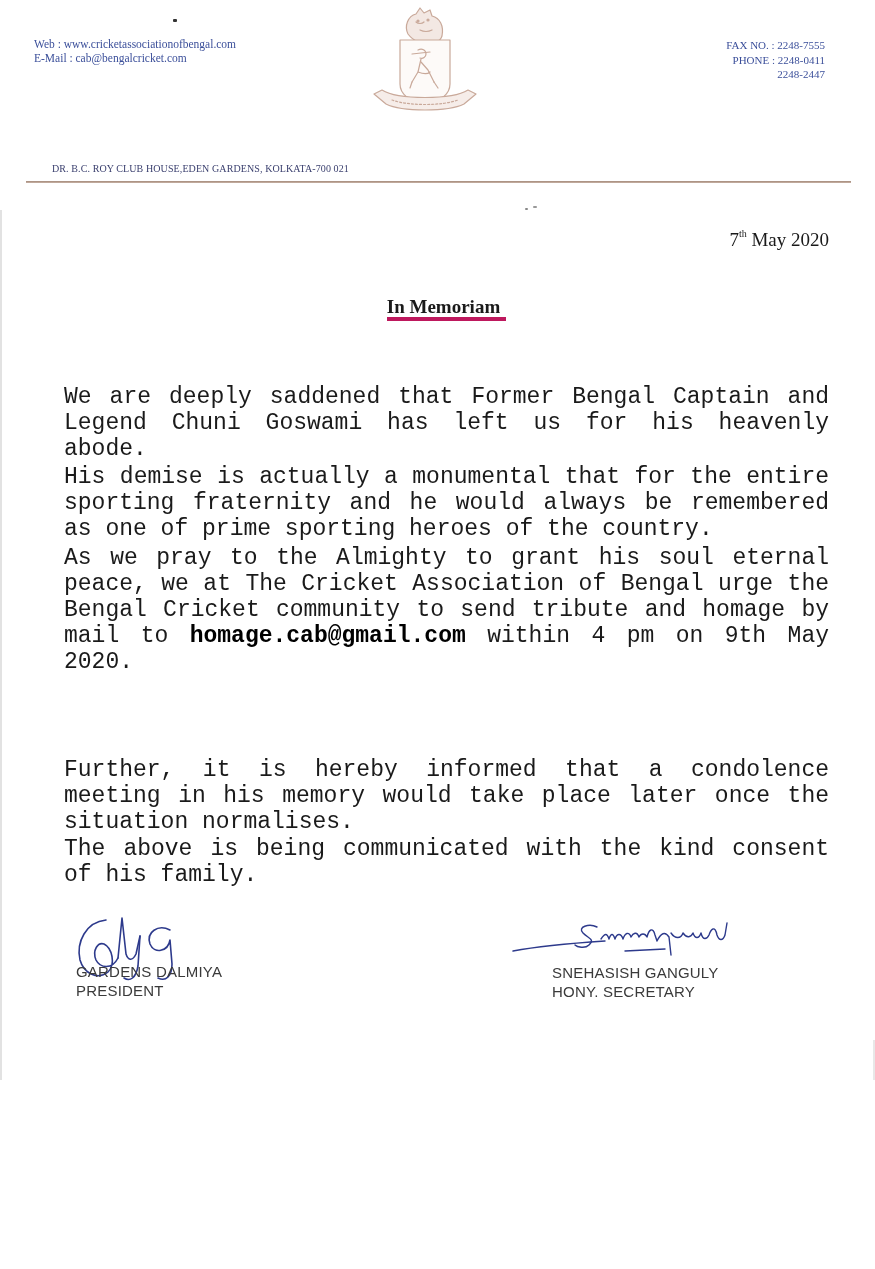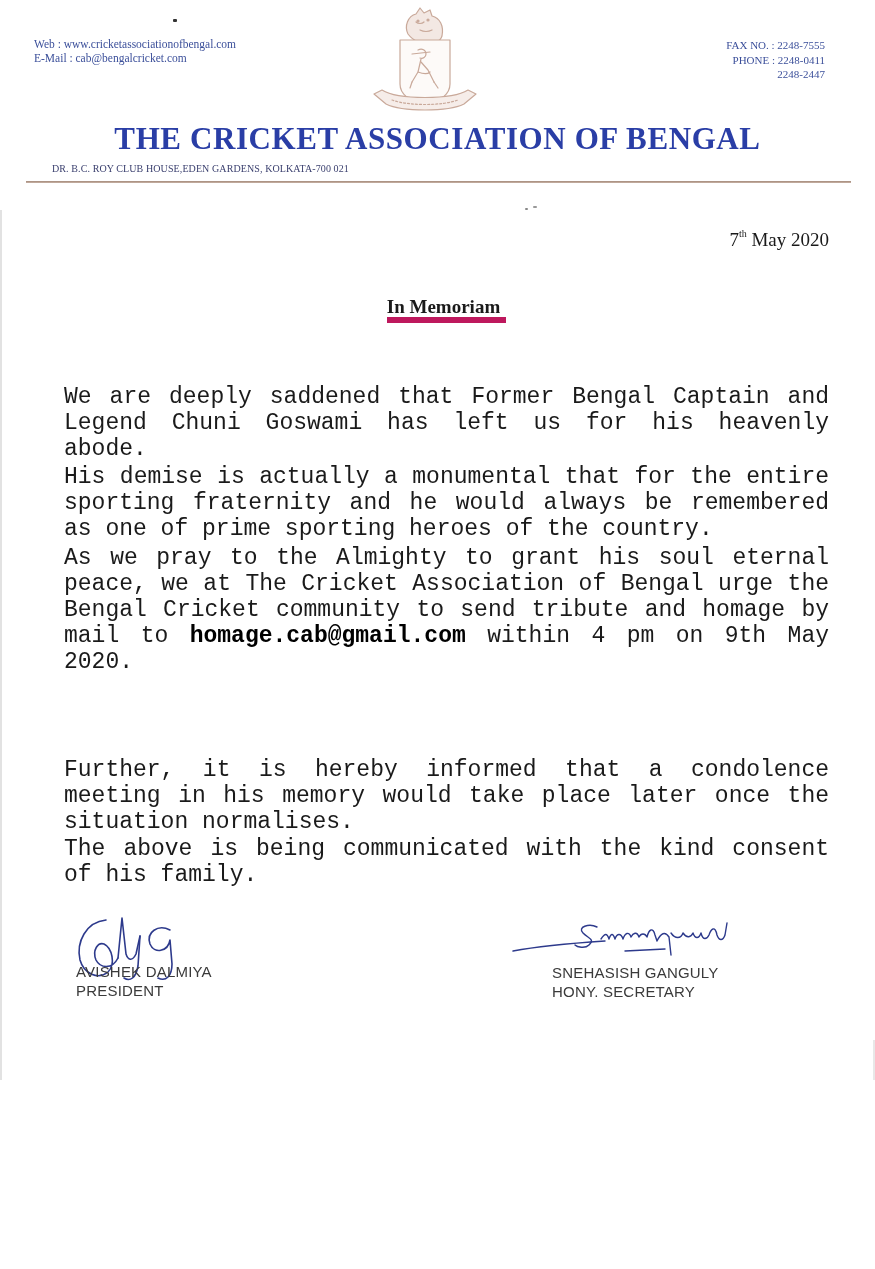--- a/index.html
+++ b/index.html
@@ -112,21 +112,21 @@
       left: 0; width: 875px;
       top: 296px;
       text-align: center;
       font-size: 19px;
       font-weight: bold;
       color: #1a1a1a;
       padding-left: 18px;
       box-sizing: border-box;
     }
     .title span {
-      border-bottom: 6px solid #be185d;
+      border-bottom: 4px solid #be185d;
       padding-bottom: 0px;
       padding-right: 6px;
     }
 
     .para {
       position: absolute;
       left: 64px;
       width: 765px;
       font-size: 23px;
       line-height: 26px;
@@ -210,21 +210,20 @@
       <path d="M53 58 L60 66 L66 78"></path>
       <path d="M50 68 C55 70 60 70 62 68"></path>
       <path d="M44 78 L42 84"></path>
       <path d="M66 78 L70 84"></path>
 
       <path d="M14 86 C30 96 84 96 100 86 L108 90 L96 100 C80 108 34 108 18 100 L6 90 Z" fill="#f6ede9"></path>
       <path d="M24 96 C40 102 74 102 90 96" stroke-dasharray="2 2"></path>
     </g>
   </svg>
 
-  <div class="org-name">THE CRICKET ASSOCIATION OF BENGAL</div>
   <div class="org-address">DR. B.C. ROY CLUB HOUSE,EDEN GARDENS, KOLKATA-700 021</div>
   <div class="header-rule"></div>
 
   <div class="speck" style="left:525px; top:208px; width:3px; height:2px; background:#888;"></div>
   <div class="speck" style="left:533px; top:206px; width:4px; height:2px; background:#999;"></div>
 
   <div class="date">
     <span>7</span><sup>th</sup><span> May 2020</span>
   </div>
 
@@ -243,21 +242,21 @@
   <svg class="signature-svg sig-svg-left" viewBox="0 0 140 80">
     <g fill="none" stroke="#2d3a8c" stroke-width="1.6" stroke-linecap="round" stroke-linejoin="round">
       <path d="M34 12 C14 14 4 34 8 52 C12 66 26 72 36 64 C44 56 40 40 32 36 C26 34 20 42 24 52 C28 60 40 62 46 50"></path>
       <path d="M46 50 L50 10 L54 46 C56 52 60 54 64 46 L68 28"></path>
       <path d="M68 28 L66 58 C64 70 58 74 52 70"></path>
       <path d="M98 22 C86 16 74 24 78 36 C82 46 96 44 98 32 L100 56 C100 68 94 74 86 70"></path>
     </g>
   </svg>
 
   <div class="sig-block sig-left">
-    <div>AVISHEK DALMIYA</div>
+    <div>GARDENS DALMIYA</div>
     <div>PRESIDENT</div>
   </div>
 
   <svg class="signature-svg sig-svg-right" viewBox="0 0 300 60">
     <g fill="none" stroke="#2d3a8c" stroke-width="1.4" stroke-linecap="round" stroke-linejoin="round">
       <path d="M8 46 C40 40 70 38 100 36"></path>
       <path d="M92 22 C84 18 72 22 78 28 C84 34 90 34 84 40 C80 44 72 42 70 40"></path>
       <path d="M96 34 C100 28 102 28 104 34 C106 28 108 28 110 34 C112 28 116 28 118 34 C120 28 124 26 126 32 C128 28 132 26 134 32 C136 28 140 28 142 32 C144 24 148 22 150 30 L152 36 C156 28 160 26 164 32 L166 50"></path>
       <path d="M166 28 C170 34 176 34 178 28 C182 34 186 32 188 28 C190 34 194 34 196 28 C198 36 202 34 204 30 C206 24 210 20 212 30 C214 36 218 36 220 30 L222 18"></path>
       <path d="M120 46 L160 44"></path>

